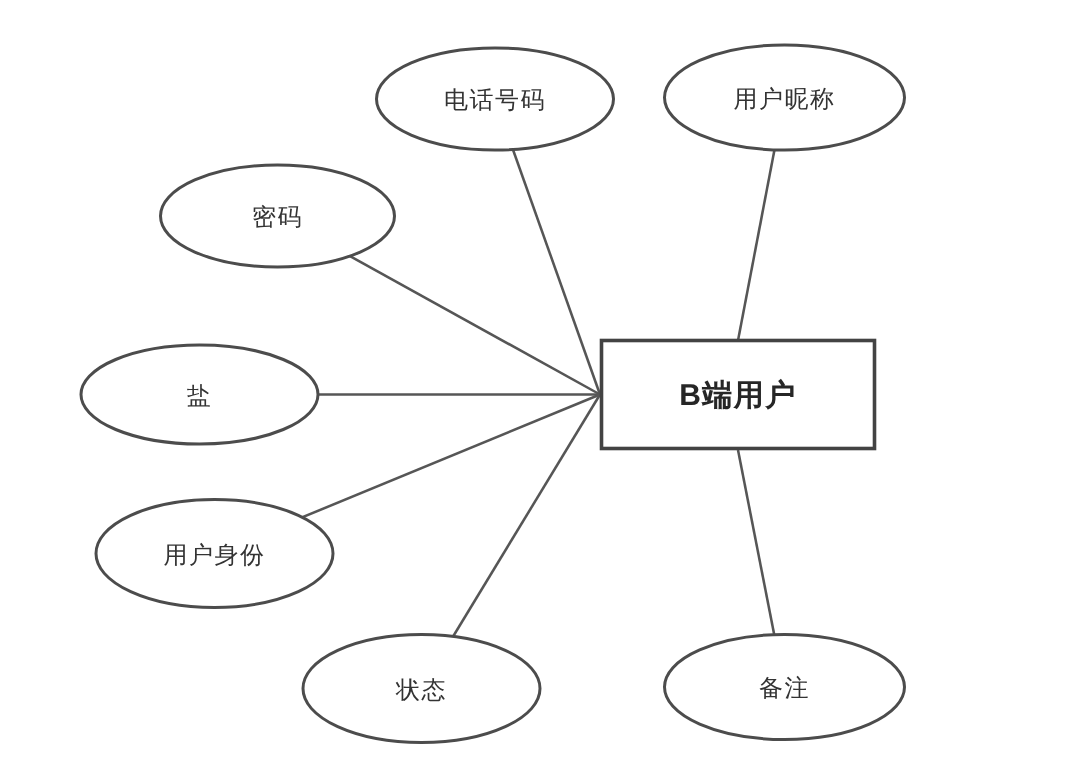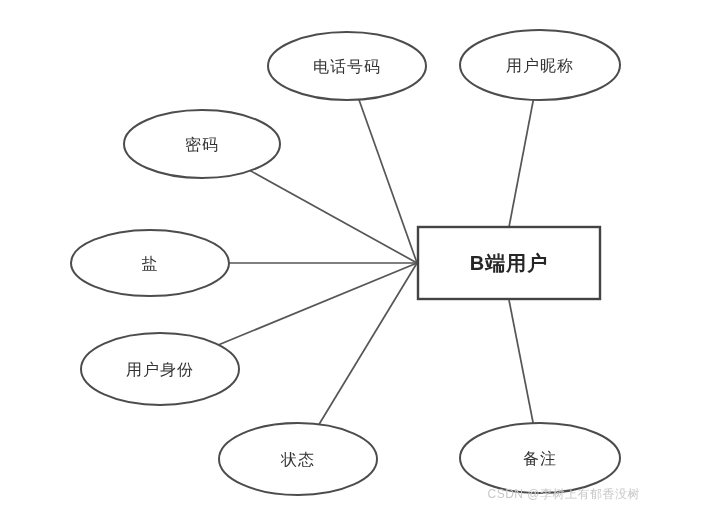--- a/index.html
+++ b/index.html
@@ -7,21 +7,20 @@
     padding: 0;
     background: #ffffff;
   }
   .page {
     position: relative;
     width: 626px;
     height: 506px;
     background: #ffffff;
     overflow: hidden;
     font-family: "Liberation Sans", sans-serif;
-    margin-left: 17px;
   }
   svg.diagram {
     display: block;
     width: 724px;
     height: 506px;
   }
   .connector {
     stroke: #565656;
     stroke-width: 1.7;
     fill: none;
@@ -90,14 +89,13 @@
         <ellipse cx="281" cy="459" rx="79" ry="36" class="attr-ellipse"></ellipse>
         <text x="281" y="465" class="attr-label">状态</text>
         <ellipse cx="523" cy="458" rx="80" ry="35" class="attr-ellipse"></ellipse>
         <text x="523" y="464" class="attr-label">备注</text>
       </g>
     <g>
       <rect class="entity-rect" x="401" y="227" width="182" height="72"></rect>
       <text class="entity-label" x="492" y="270">B端用户</text>
     </g>
   </svg>
-  <div class="watermark">CSDN @李树上有郁香没树</div>
 </div>
 
 </body></html>

